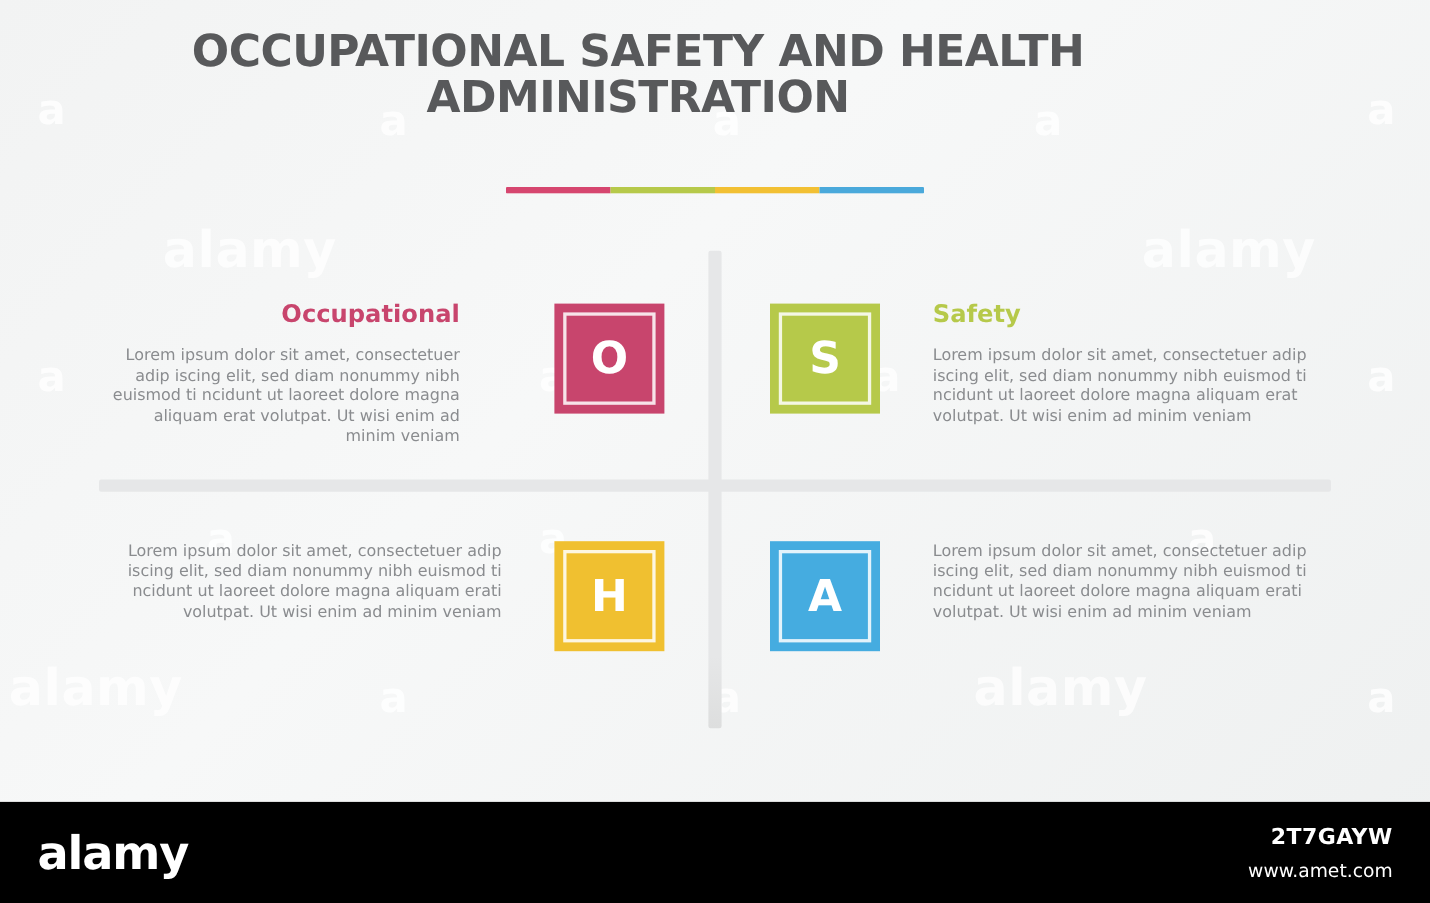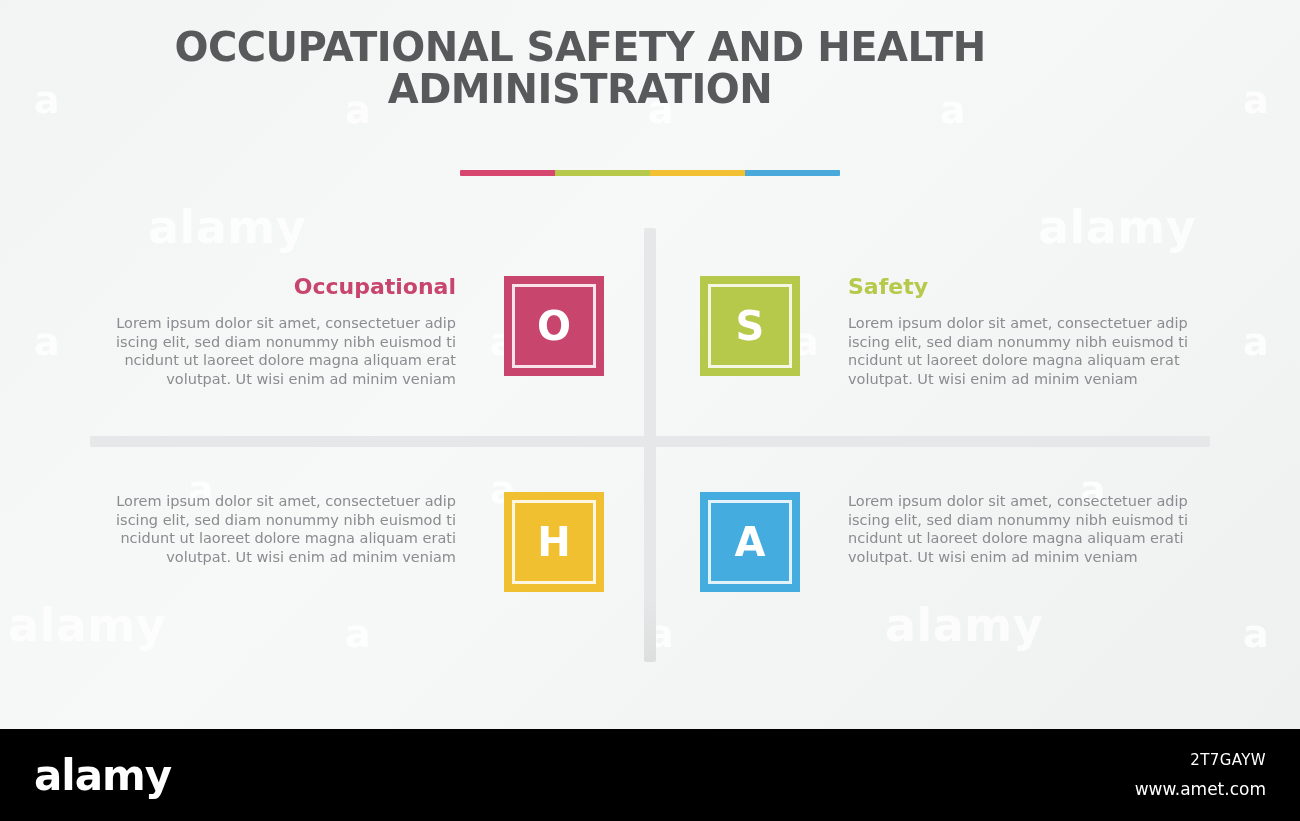--- a/index.html
+++ b/index.html
@@ -65,21 +65,21 @@
   }
   .h-line {
     position: absolute;
     left: 90px; top: 436px;
     width: 1120px; height: 11px;
     background: #e6e7e8;
     border-radius: 2px;
   }
   
   .quad { position: absolute; display: flex; align-items: flex-start; }
-  .q-tl { left: 92px;  top: 276px; width: 512px; justify-content: flex-end; }
+  .q-tl { left: 92px;  top: 276px; width: 512px; justify-content: flex-end; gap: 38px; }
   .q-tr { left: 700px; top: 276px; width: 512px; justify-content: flex-start; }
   .q-bl { left: 92px;  top: 492px; width: 512px; justify-content: flex-end; }
   .q-br { left: 700px; top: 492px; width: 512px; justify-content: flex-start; }
 
   .txtblock { width: 340px; }
   .txtblock.right { text-align: right; }
   .txtblock.left  { text-align: left; }
   .q-head {
     font-size: 22px;
     font-weight: 700;
@@ -119,21 +119,21 @@
     display: flex; align-items: center; justify-content: space-between;
     padding: 0 34px;
   }
   .alamy-logo {
     color: #ffffff;
     font-size: 42px;
     font-weight: 700;
     letter-spacing: -1px;
   }
   .footer-right { text-align: right; color: #ffffff; }
-  .footer-id { font-size: 15px; letter-spacing: 0.4px; }
+  .footer-id { font-size: 20px; letter-spacing: 0.4px; font-weight: bold; }
   .footer-url { font-size: 17px; margin-top: 10px; }
 </style>
 </head>
 <body>
 
 <div class="page">
 
   <div class="wm wm-a" style="left:34px; top:78px;">a</div>
   <div class="wm wm-a" style="left:345px; top:88px;">a</div>
   <div class="wm wm-a" style="left:648px; top:88px;">a</div>

